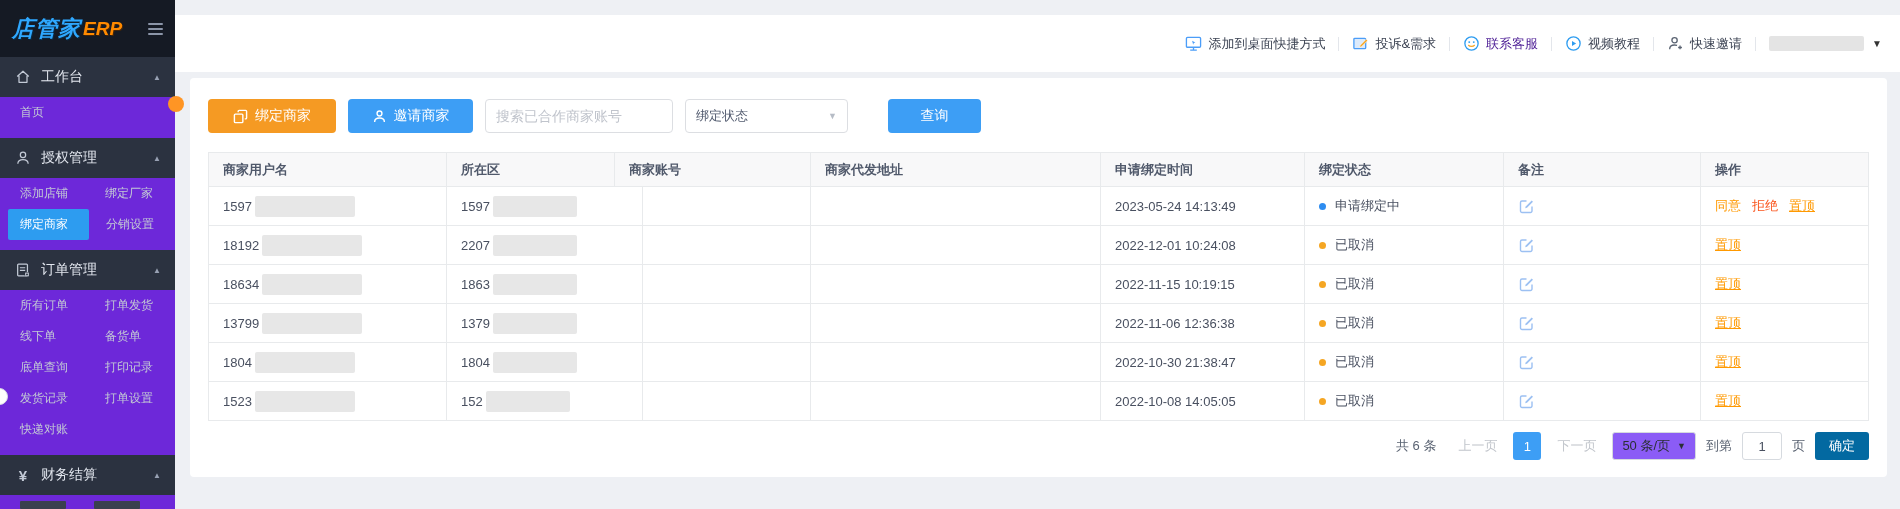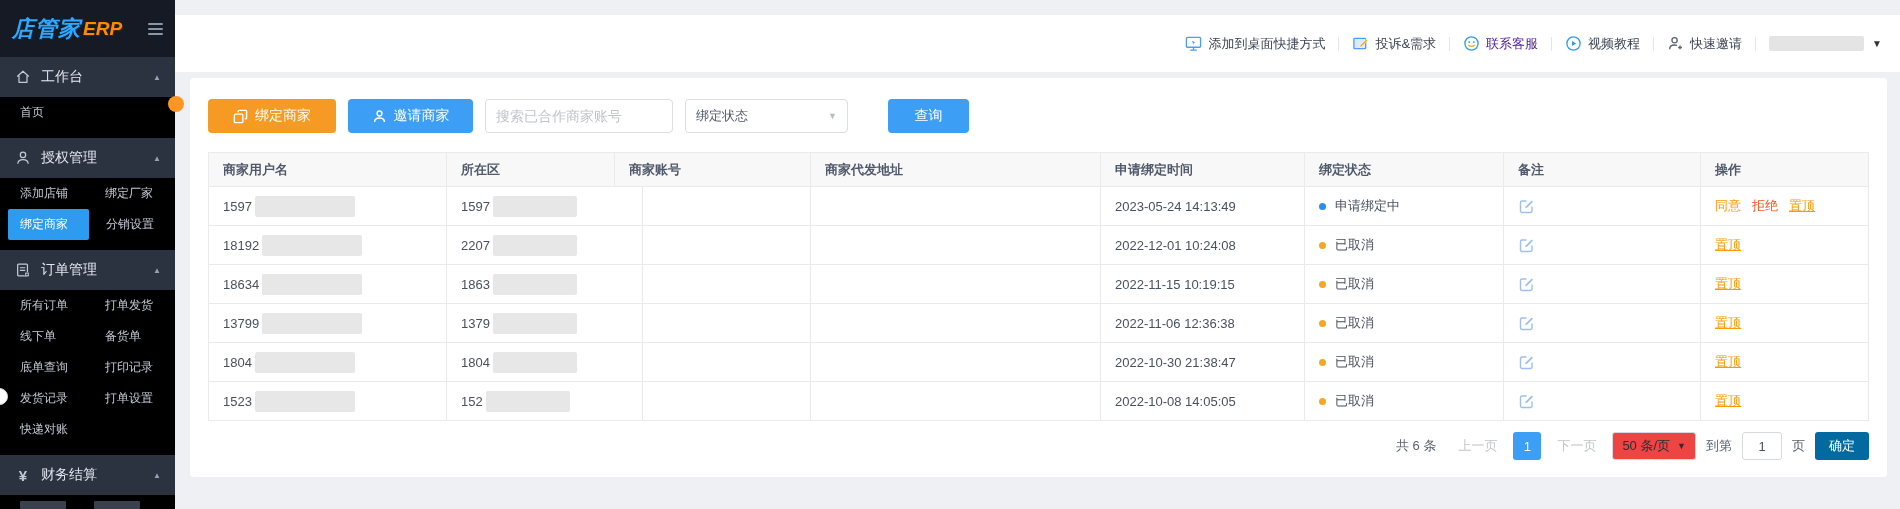--- a/index.html
+++ b/index.html
@@ -1,20 +1,20 @@
 <!DOCTYPE html>
 <html><head>
 <meta charset="utf-8">
 <style>
   * { margin:0; padding:0; box-sizing:border-box; }
   html,body { width:1900px; height:509px; overflow:hidden; }
   body { font-family:"Liberation Sans","DejaVu Sans",sans-serif; background:#eef0f4; position:relative; }
 
   
-  .sidebar { position:absolute; left:0; top:0; width:175px; height:509px; background:#000000; overflow:hidden; z-index:3; }
+  .sidebar { position:absolute; left:0; top:0; width:175px; height:509px; background:#6d28d9; overflow:hidden; z-index:3; }
   .logo-row { height:57px; background:#151a24; display:flex; align-items:center; padding:0 12px; }
   .logo-main { font-size:22px; font-weight:bold; font-style:italic; color:#2fa8ff; letter-spacing:1px;
                text-shadow:1px 1px 0 #0a2a44; }
   .logo-sub  { font-size:19px; font-weight:bold; font-style:italic; color:#ff8a00; margin-left:2px;
                text-shadow:1px 1px 0 #44260a; }
   .hamburger { margin-left:auto; display:flex; flex-direction:column; gap:3px; cursor:pointer; }
   .hamburger i { display:block; width:15px; height:2px; background:#8b95a8; border-radius:1px; }
   .side-section + .side-section { margin-top:10px; }
   .section-header { height:40px; background:#2b3240; display:flex; align-items:center; padding:0 14px;
                     color:#e2e6ee; font-size:14px; cursor:pointer; }
@@ -37,21 +37,21 @@
   .redact-user { width:95px; height:15px; background:#e4e4e4; border-radius:2px; }
   .tb-caret { font-size:10px; color:#333; margin-left:8px; cursor:pointer; }
 
   
   .card { position:absolute; left:190px; top:78px; width:1697px; height:399px; background:#fff; border-radius:4px; z-index:2; }
 
   .toolbar { display:flex; align-items:center; padding:21px 18px 0 18px; gap:12px; }
   .btn { height:34px; border:none; border-radius:4px; color:#fff; font-size:14px; display:flex; align-items:center; justify-content:center; gap:7px; cursor:pointer; font-family:inherit; }
   .btn-orange { background:#f59a23; width:128px; }
   .btn-blue   { background:#3d9ef5; width:125px; }
-  .btn-query  { background:#3d9ef5; width:81px; margin-left:28px; }
+  .btn-query  { background:#3d9ef5; width:93px; margin-left:28px; }
   .search-input { width:188px; height:34px; border:1px solid #dcdee2; border-radius:4px; padding:6px 10px; font-size:14px; color:#495060; font-family:inherit; }
   .search-input::placeholder { color:#c0c4cc; }
   .fake-select { width:163px; height:34px; border:1px solid #dcdee2; border-radius:4px; padding:0 10px; font-size:13px;
                  color:#515a6e; display:flex; align-items:center; justify-content:space-between; cursor:pointer; background:#fff; }
   .fake-select .caret { font-size:9px; color:#b6bcc6; }
 
   
   .table { margin:19px 18px 0 18px; border:1px solid #e8eaec; }
   .tr { display:flex; }
   .tr.head { background:#f8f8f9; }
@@ -68,21 +68,21 @@
   .act { text-decoration:none; font-size:13px; margin-right:11px; cursor:pointer; }
   .act-agree { color:#ff9900; }
   .act-reject { color:#fa541c; }
   .act-top { color:#ff9900; text-decoration:underline; }
 
   
   .pagination { display:flex; align-items:center; justify-content:flex-end; margin:11px 18px 0 0; gap:10px; font-size:13px; color:#5a6372; }
   .pg-total { margin-right:6px; }
   .pg-btn { color:#c2c6cc; padding:0 6px; cursor:default; }
   .pg-cur { width:28px; height:28px; background:#3d9ef5; color:#fff; border-radius:3px; display:flex; align-items:center; justify-content:center; cursor:pointer; }
-  .pg-size { height:28px; border:1px solid #d6dadf; border-radius:3px; padding:0 9px; display:flex; align-items:center; gap:7px; color:#2b2f36; cursor:pointer; background:#ef4444; }
+  .pg-size { height:28px; border:1px solid #d6dadf; border-radius:3px; padding:0 9px; display:flex; align-items:center; gap:7px; color:#2b2f36; cursor:pointer; background:#8b5cf6; }
   .pg-size .caret { font-size:9px; color:#2b2f36; }
   .goto-input { width:40px; height:28px; border:1px solid #d6dadf; border-radius:3px; text-align:center; font-size:13px; color:#495060; font-family:inherit; }
   .pg-confirm { height:28px; padding:0 14px; background:#0369a1; border:none; border-radius:3px; color:#fff; font-size:13px; cursor:pointer; font-family:inherit; }
 
   
   .float-orange { position:absolute; left:168px; top:96px; width:16px; height:16px; background:#ff9524; border-radius:50%; z-index:4; cursor:pointer; }
   .float-white { position:absolute; left:-9px; top:388px; width:17px; height:17px; background:#fdfdfd; border:1px solid #d9dde3; border-radius:50%; z-index:5; cursor:pointer; }
 
   svg { display:block; }
 </style>

